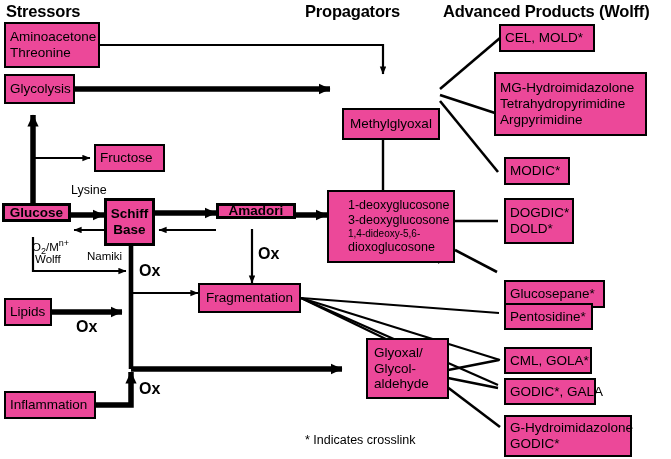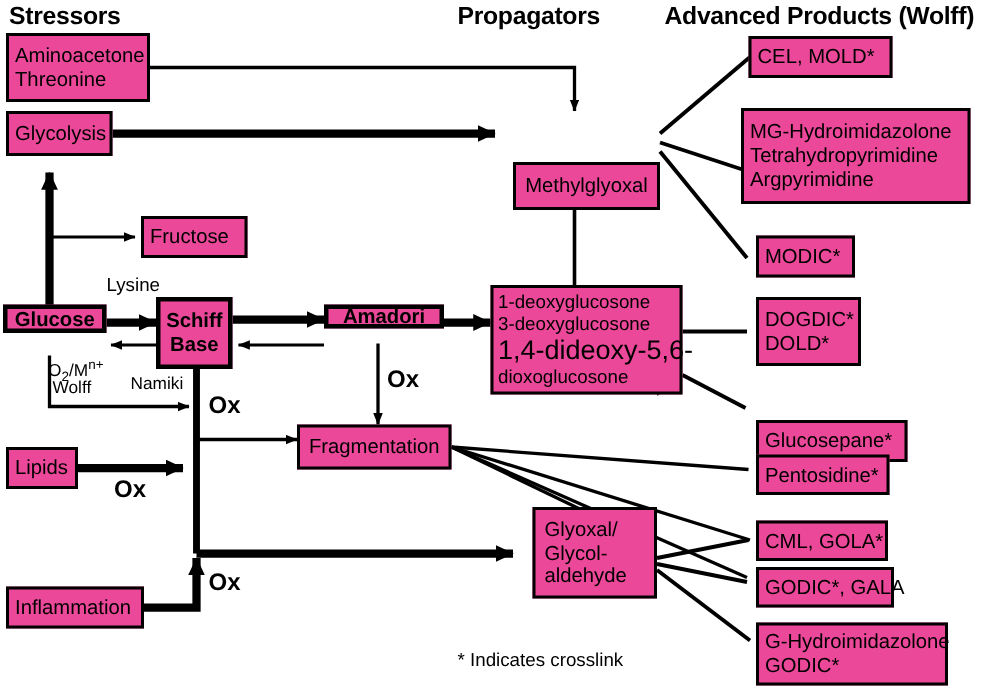--- a/index.html
+++ b/index.html
@@ -161,40 +161,40 @@
   </div>
 
   <div class="box thick center" style="left:216px;top:203px;width:80px;height:16px;">
     <span class="ln">Amadori</span>
   </div>
 
   <div class="box center" style="left:342px;top:74px;width:98px;height:32px;margin-top:34px;">
     <span class="ln">Methylglyoxal</span>
   </div>
 
-  <div class="box" style="left:327px;top:190px;width:128px;height:73px;padding-left:3px;">
+  <div class="box" style="left:327px;top:190px;width:128px;height:73px;padding-left:19px;">
     <span class="ln" style="font-size:12.5px;">1-deoxyglucosone</span>
     <span class="ln" style="font-size:12.5px;">3-deoxyglucosone</span>
-    <span class="ln" style="font-size:18px;">1,4-dideoxy-5,6-</span>
+    <span class="ln" style="font-size:10px;">1,4-dideoxy-5,6-</span>
     <span class="ln" style="font-size:12.5px;">dioxoglucosone</span>
   </div>
 
   <div class="box center" style="left:198px;top:283px;width:103px;height:30px;">
     <span class="ln">Fragmentation</span>
   </div>
 
   <div class="box" style="left:4px;top:298px;width:48px;height:28px;">
     <span class="ln">Lipids</span>
   </div>
 
   <div class="box" style="left:4px;top:391px;width:92px;height:28px;">
     <span class="ln">Inflammation</span>
   </div>
 
-  <div class="box" style="left:355px;top:338px;width:83px;height:61px;padding-left:6px;">
+  <div class="box" style="left:366px;top:338px;width:83px;height:61px;padding-left:6px;">
     <span class="ln">Glyoxal/</span>
     <span class="ln">Glycol-</span>
     <span class="ln">aldehyde</span>
   </div>
 
   <div class="box" style="left:499px;top:24px;width:96px;height:28px;">
     <span class="ln">CEL, MOLD*</span>
   </div>
 
   <div class="box" style="left:494px;top:72px;width:153px;height:64px;">

